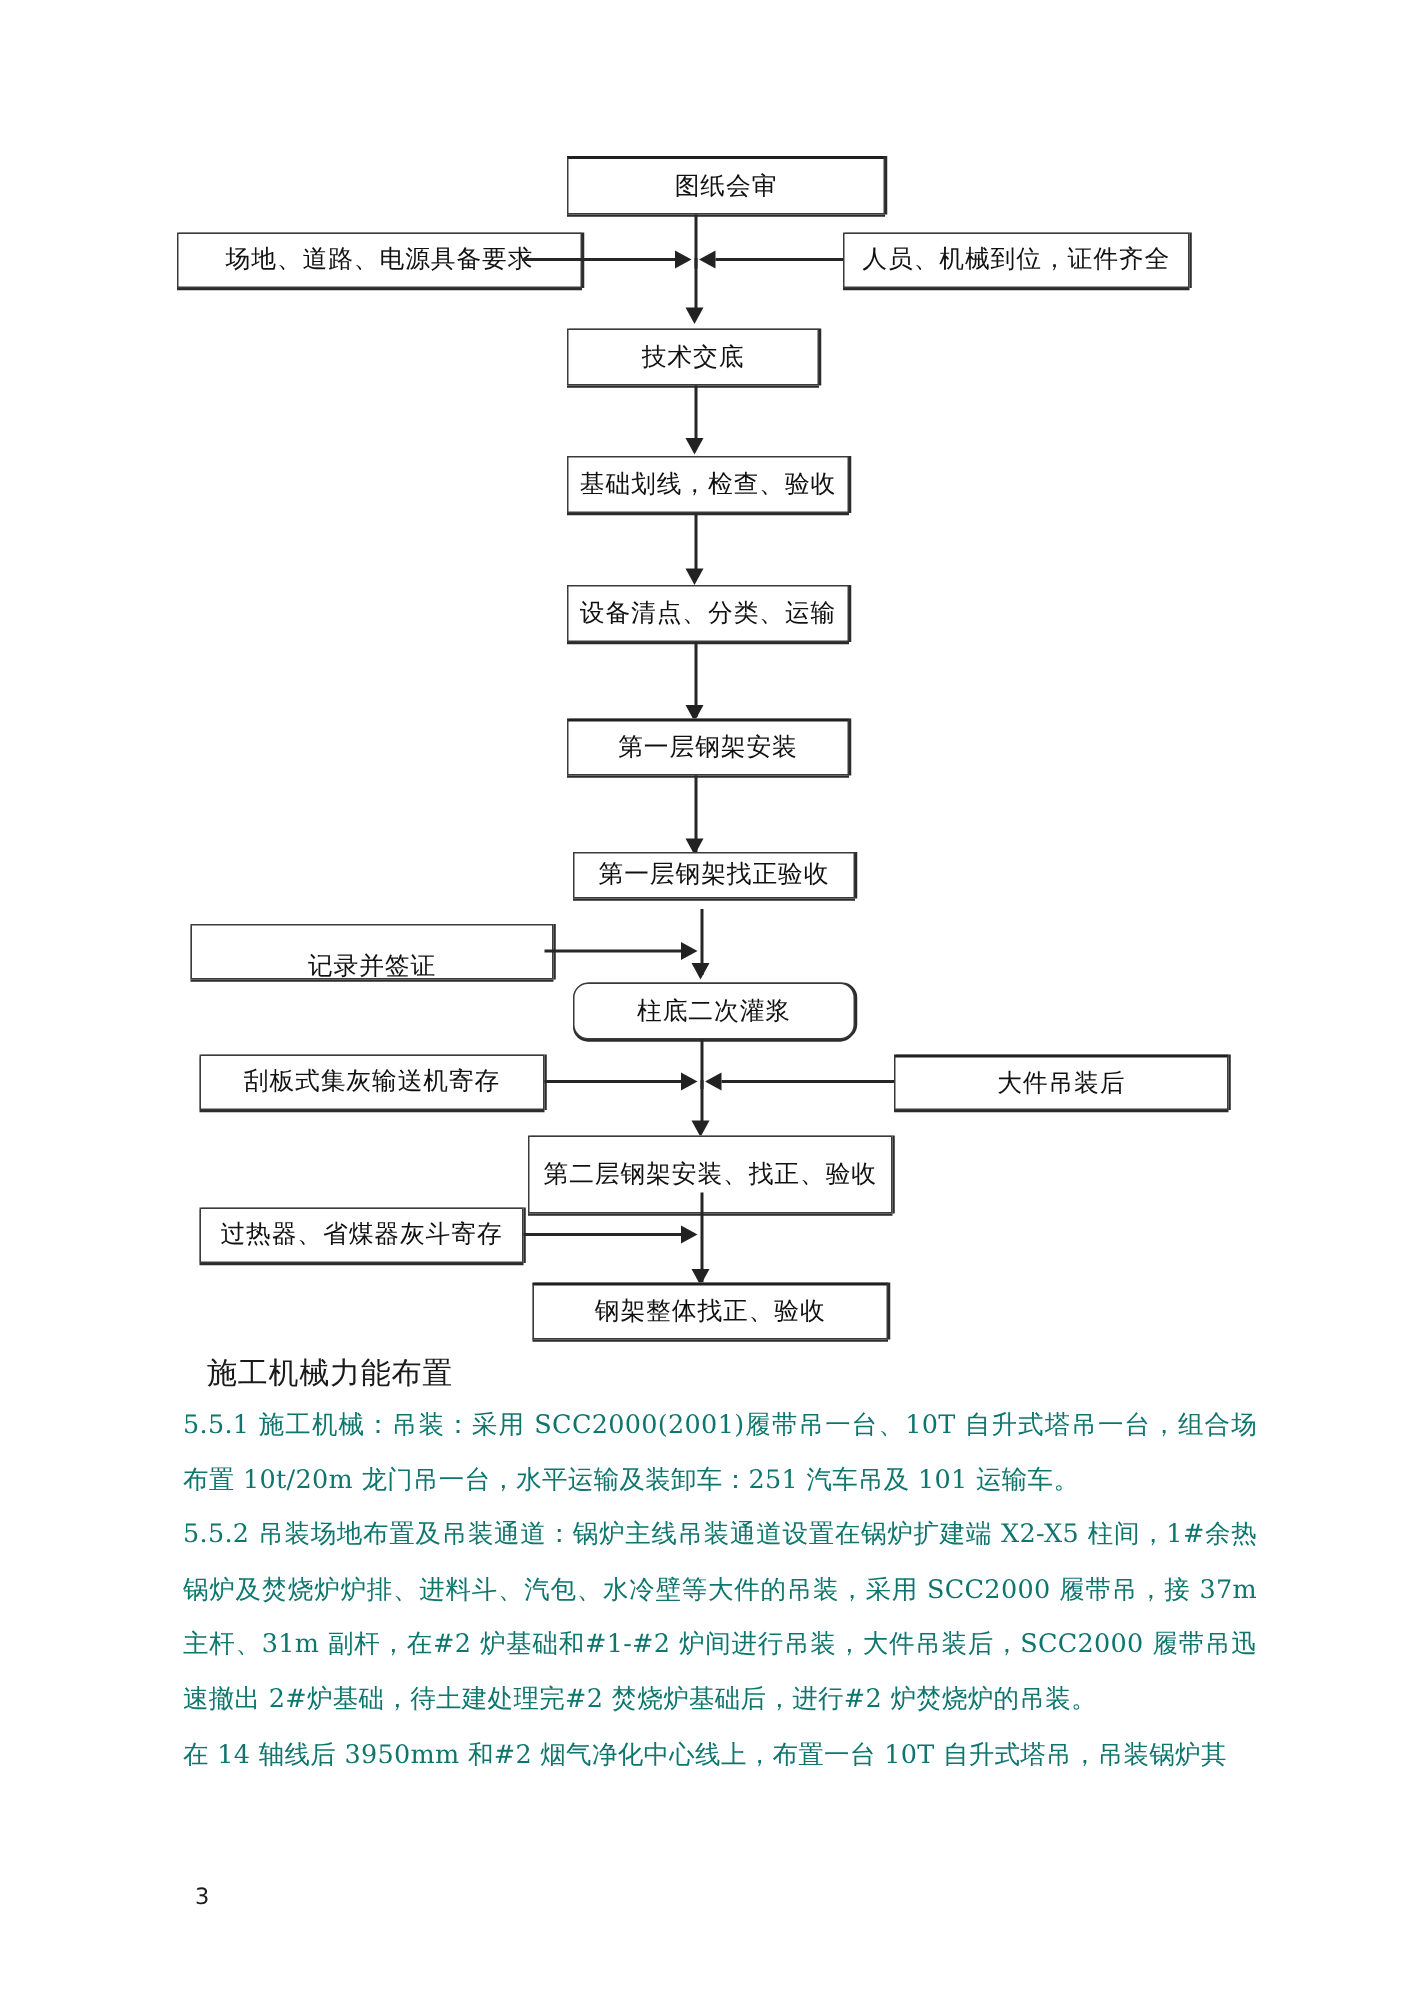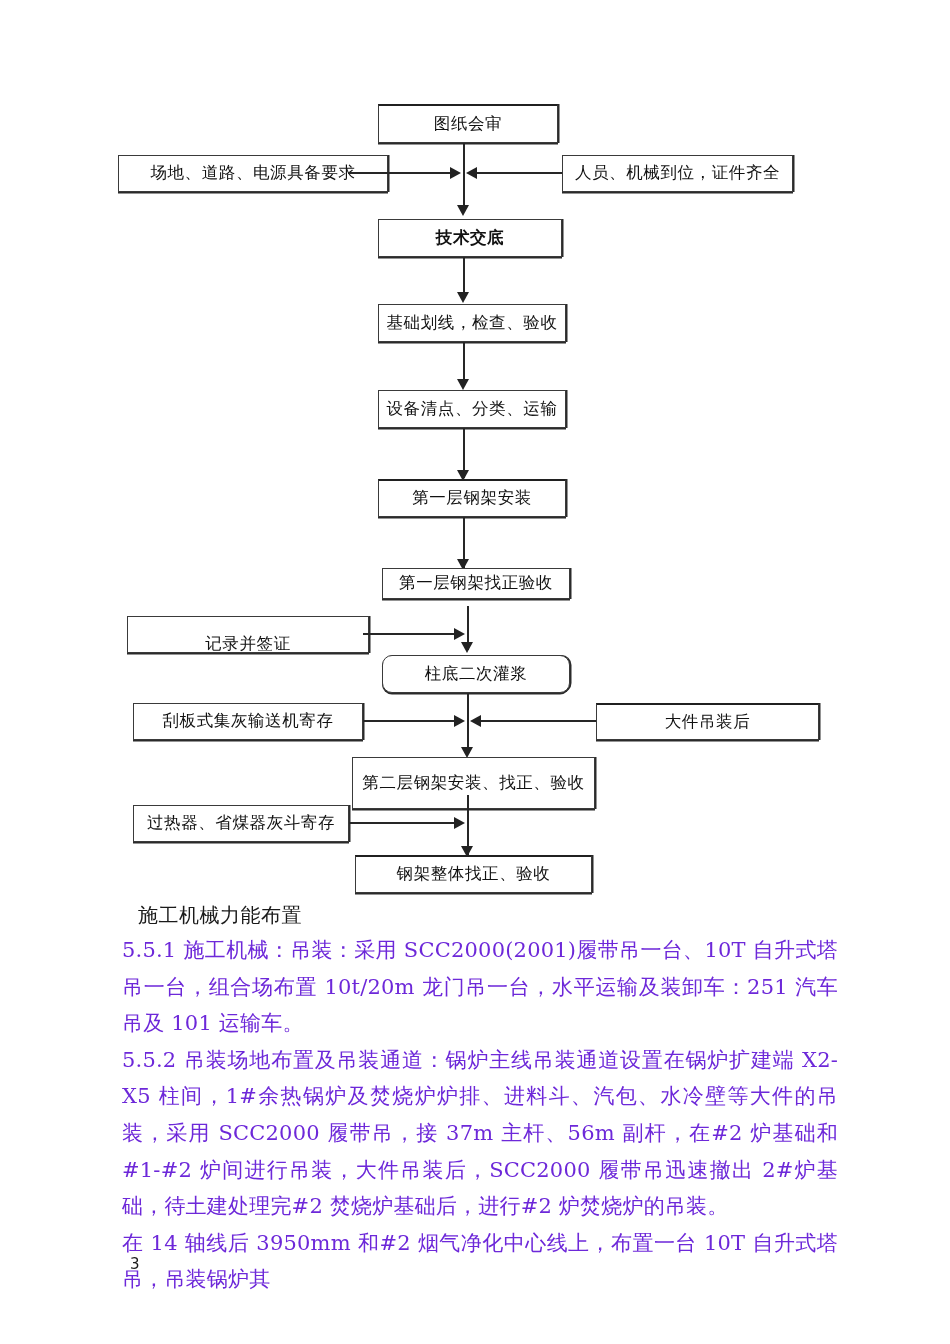--- a/index.html
+++ b/index.html
@@ -96,23 +96,23 @@
   .heading-line {
     font-family: "DejaVu Sans", "Liberation Sans", sans-serif;
     font-size: 20px;
     line-height: 34px;
     padding-left: 16px;
     color: #1a1a1a;
     letter-spacing: 0.5px;
   }
   .para {
     font-family: "DejaVu Serif", "Liberation Serif", serif;
-    font-size: 21px;
+    font-size: 17px;
     line-height: 36.6px;
-    color: #6d28d9;
+    color: #0f766e;
     text-align: justify;
     letter-spacing: 0.2px;
     margin: 0;
   }
   .para + .para { margin-top: 0; }
 
   #page-number {
     position: absolute;
     left: 130px;
     top: 1255px;
@@ -121,42 +121,42 @@
     color: #1a1a1a;
   }
 </style>
 </head>
 <body>
 
 <div id="page">
 
   <div id="flowchart">
 
-    <div class="node topheavy shadowed" style="left:378px; top:104px; width:180px; height:39px;font-family:Liberation Serif, serif;">
+    <div class="node topheavy shadowed" style="left:378px; top:104px; width:212px; height:39px;font-family:Liberation Serif, serif;">
       <span>图纸会审</span>
     </div>
 
     <div class="vline" style="left:463px; top:143px; height:36px;"></div>
 
     <div class="node shadowed" style="left:118px; top:155px; width:270px; height:37px;">
       <span>场地、道路、电源具备要求</span>
     </div>
     <div class="hline" style="left:348px; top:172px; width:104px;"></div>
     <div class="arrow-right" style="left:450px; top:167px;"></div>
 
     <div class="node shadowed" style="left:562px; top:155px; width:231px; height:37px;">
       <span>人员、机械到位，证件齐全</span>
     </div>
     <div class="hline" style="left:477px; top:172px; width:85px;"></div>
     <div class="arrow-left" style="left:466px; top:167px;"></div>
 
     <div class="vline" style="left:463px; top:172px; height:35px;"></div>
     <div class="arrow-down" style="left:457px; top:205px;"></div>
 
-    <div class="node shadowed" style="left:378px; top:219px; width:184px; height:38px;font-weight:bold;">
+    <div class="node shadowed" style="left:378px; top:219px; width:168px; height:38px;">
       <span>技术交底</span>
     </div>
     <div class="vline" style="left:463px; top:257px; height:39px;"></div>
     <div class="arrow-down" style="left:457px; top:292px;"></div>
 
     <div class="node shadowed" style="left:378px; top:304px; width:188px; height:38px;">
       <span>基础划线，检查、验收</span>
     </div>
     <div class="vline" style="left:463px; top:342px; height:41px;"></div>
     <div class="arrow-down" style="left:457px; top:379px;"></div>
@@ -219,19 +219,19 @@
 
     <div class="node topheavy shadowed" style="left:355px; top:855px; width:237px; height:38px;">
       <span>钢架整体找正、验收</span>
     </div>
 
   </div>
 
   <div id="body-text">
     <div class="heading-line">施工机械力能布置</div>
     <p class="para">5.5.1 施工机械：吊装：采用 SCC2000(2001)履带吊一台、10T 自升式塔吊一台，组合场布置 10t/20m 龙门吊一台，水平运输及装卸车：251 汽车吊及 101 运输车。</p>
-    <p class="para">5.5.2 吊装场地布置及吊装通道：锅炉主线吊装通道设置在锅炉扩建端 X2-X5 柱间，1#余热锅炉及焚烧炉炉排、进料斗、汽包、水冷壁等大件的吊装，采用 SCC2000 履带吊，接 37m 主杆、56m 副杆，在#2 炉基础和#1-#2 炉间进行吊装，大件吊装后，SCC2000 履带吊迅速撤出 2#炉基础，待土建处理完#2 焚烧炉基础后，进行#2 炉焚烧炉的吊装。</p>
+    <p class="para">5.5.2 吊装场地布置及吊装通道：锅炉主线吊装通道设置在锅炉扩建端 X2-X5 柱间，1#余热锅炉及焚烧炉炉排、进料斗、汽包、水冷壁等大件的吊装，采用 SCC2000 履带吊，接 37m 主杆、31m 副杆，在#2 炉基础和#1-#2 炉间进行吊装，大件吊装后，SCC2000 履带吊迅速撤出 2#炉基础，待土建处理完#2 焚烧炉基础后，进行#2 炉焚烧炉的吊装。</p>
     <p class="para">在 14 轴线后 3950mm 和#2 烟气净化中心线上，布置一台 10T 自升式塔吊，吊装锅炉其</p>
   </div>
 
   <div id="page-number">3</div>
 
 </div>
 
 </body></html>

